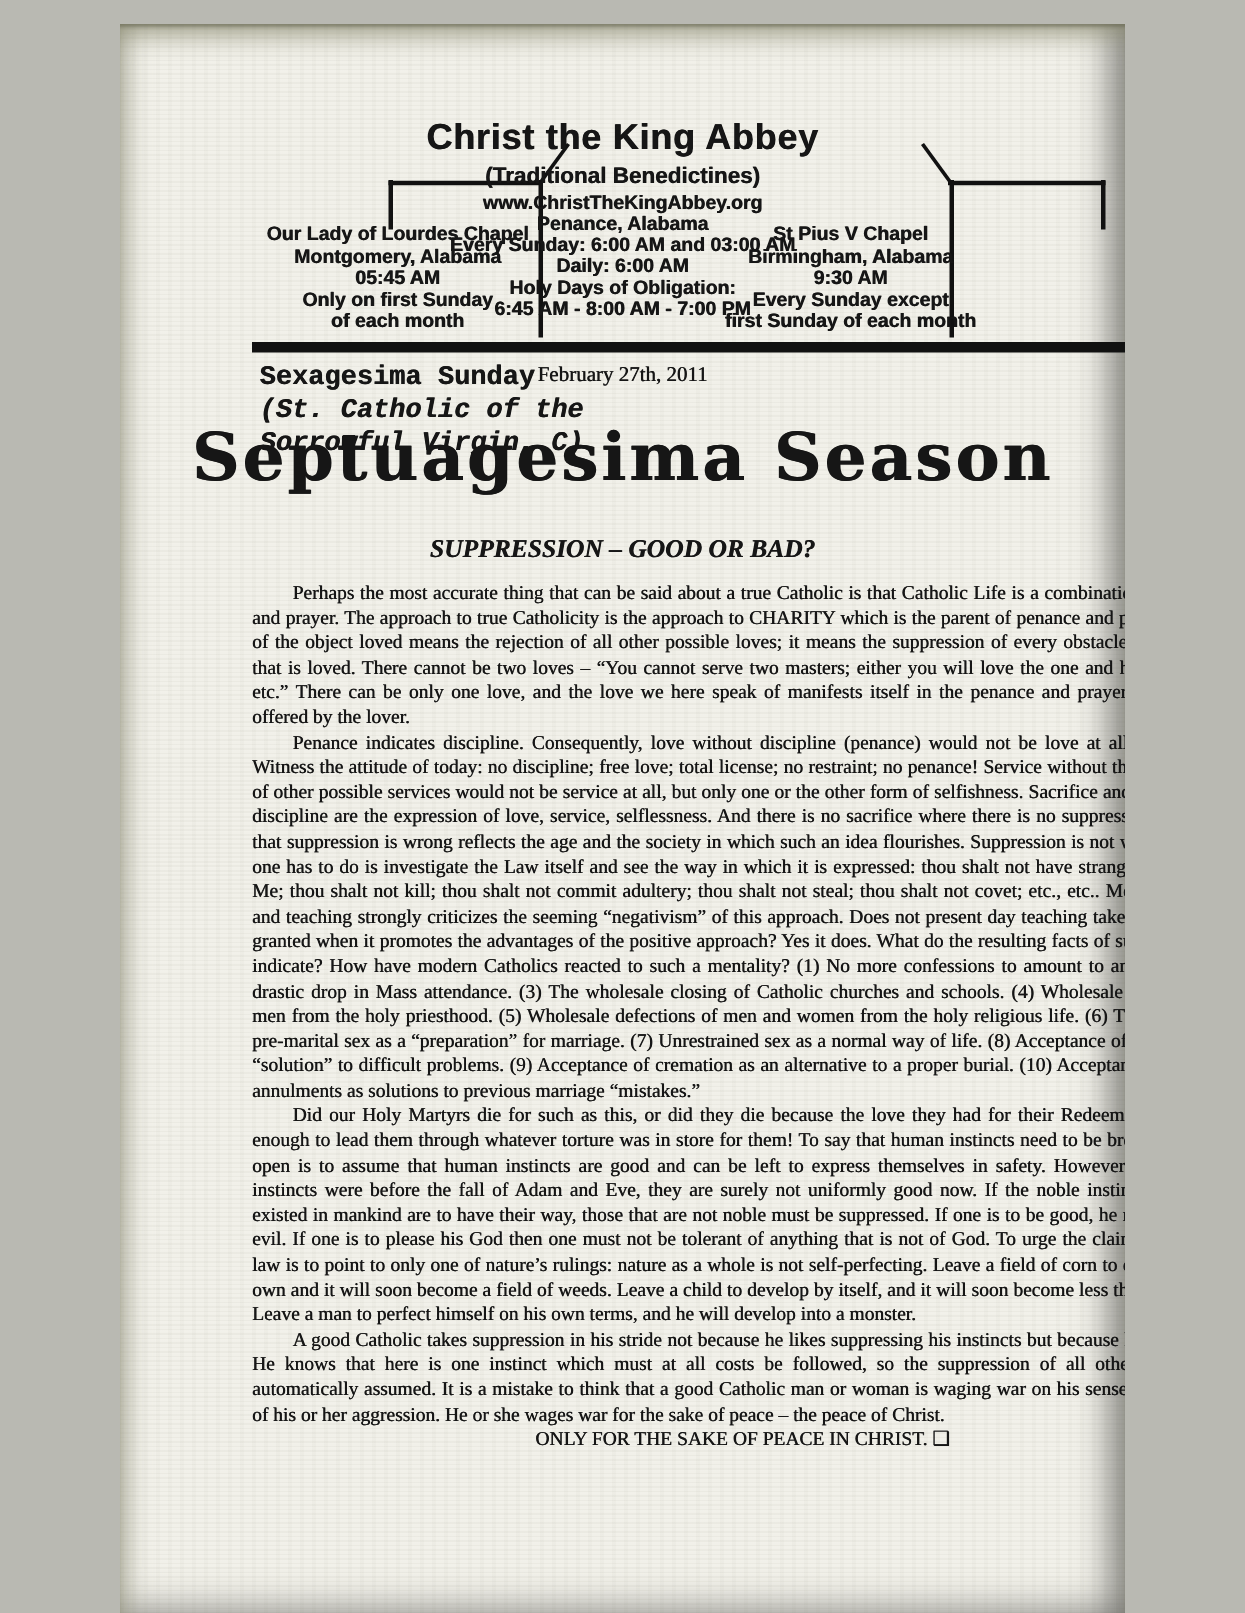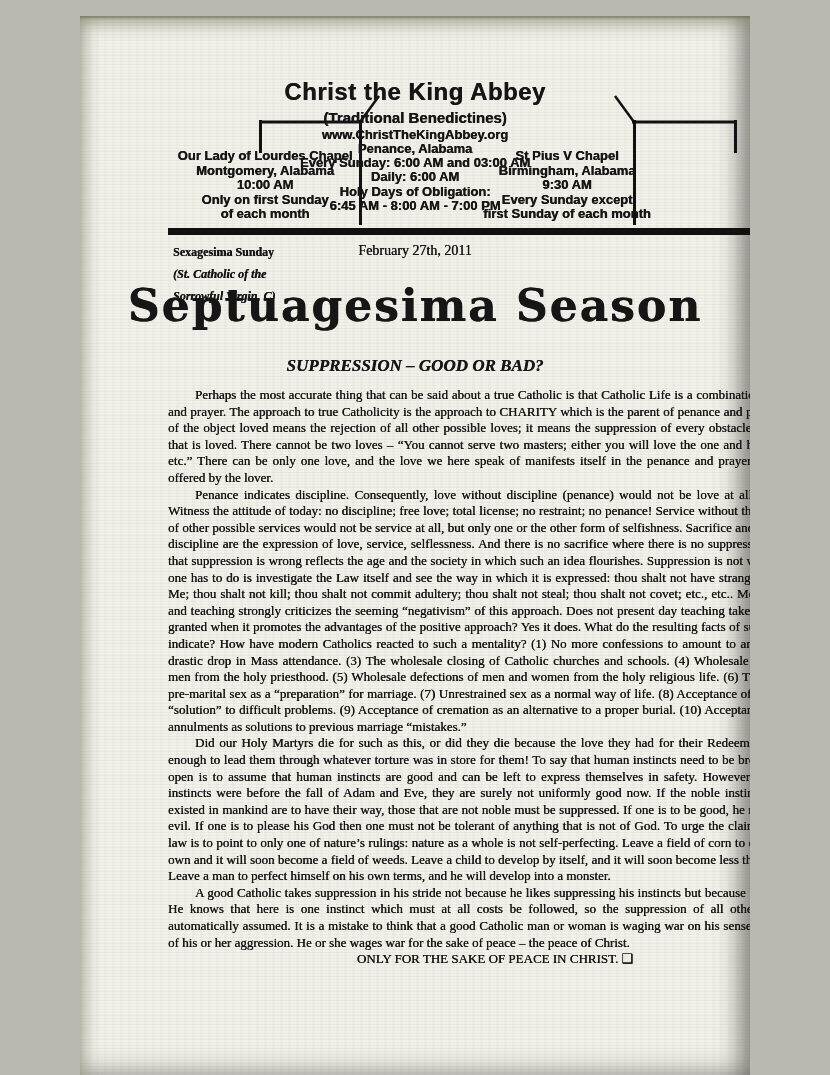--- a/index.html
+++ b/index.html
@@ -31,21 +31,21 @@
   .hdr-sub1 { font-size:15px; margin-top:3px; }
   .hdr-sub2 { font-size:13px; margin-top:2px; }
   .hdr-web  { font-size:13px; margin-top:1px; }
   .hdr-sched div { font-size:13px; line-height:14.2px; }
   .hdr-side { top:133px; width:200px; font-size:13px; }
   .hdr-side div { line-height:14.6px; }
   .hdr-left  { left:85px; }
   .hdr-right { right:83px; }
 
   
-  .sunday-block { left:93px; top:225px; font-size:12px; font-weight:bold; line-height:22px; text-shadow:0.3px 0 0 currentColor; }
+  .sunday-block { left:93px; top:225px; font-size:18px; font-weight:bold; line-height:22px; text-shadow:0.3px 0 0 currentColor;font-family:Liberation Mono, monospace; }
   .sunday-block .it { font-style:italic; }
   .date-line { left:50%; transform:translateX(-50%); top:227px; font-size:14px; font-weight:normal; text-shadow:0.3px 0 0 currentColor; white-space:nowrap; }
   .season-title {
     left:50%; transform:translateX(-50%); top:264px;
     font-family:"DejaVu Serif", serif; font-weight:bold;
     font-size:44px; letter-spacing:2px; white-space:nowrap;
     text-shadow:0.5px 0 0 currentColor;
   }
   .headline { left:50%; transform:translateX(-50%); top:340px; font-size:17px; font-weight:bold; font-style:italic; white-space:nowrap; text-shadow:0.3px 0 0 currentColor; }
 
@@ -83,21 +83,21 @@
       <div>Every Sunday: 6:00 AM and 03:00 AM</div>
       <div>Daily: 6:00 AM</div>
       <div>Holy Days of Obligation:</div>
       <div>6:45 AM - 8:00 AM - 7:00 PM</div>
     </div>
   </div>
 
   <div class="abs hdr hdr-side hdr-left">
     <div>Our Lady of Lourdes Chapel</div>
     <div>Montgomery, Alabama</div>
-    <div>10:00 AM</div>
+    <div>05:45 AM</div>
     <div>Only on first Sunday</div>
     <div>of each month</div>
   </div>
 
   <div class="abs hdr hdr-side hdr-right">
     <div>St Pius V Chapel</div>
     <div>Birmingham, Alabama</div>
     <div>9:30 AM</div>
     <div>Every Sunday except</div>
     <div>first Sunday of each month</div>

